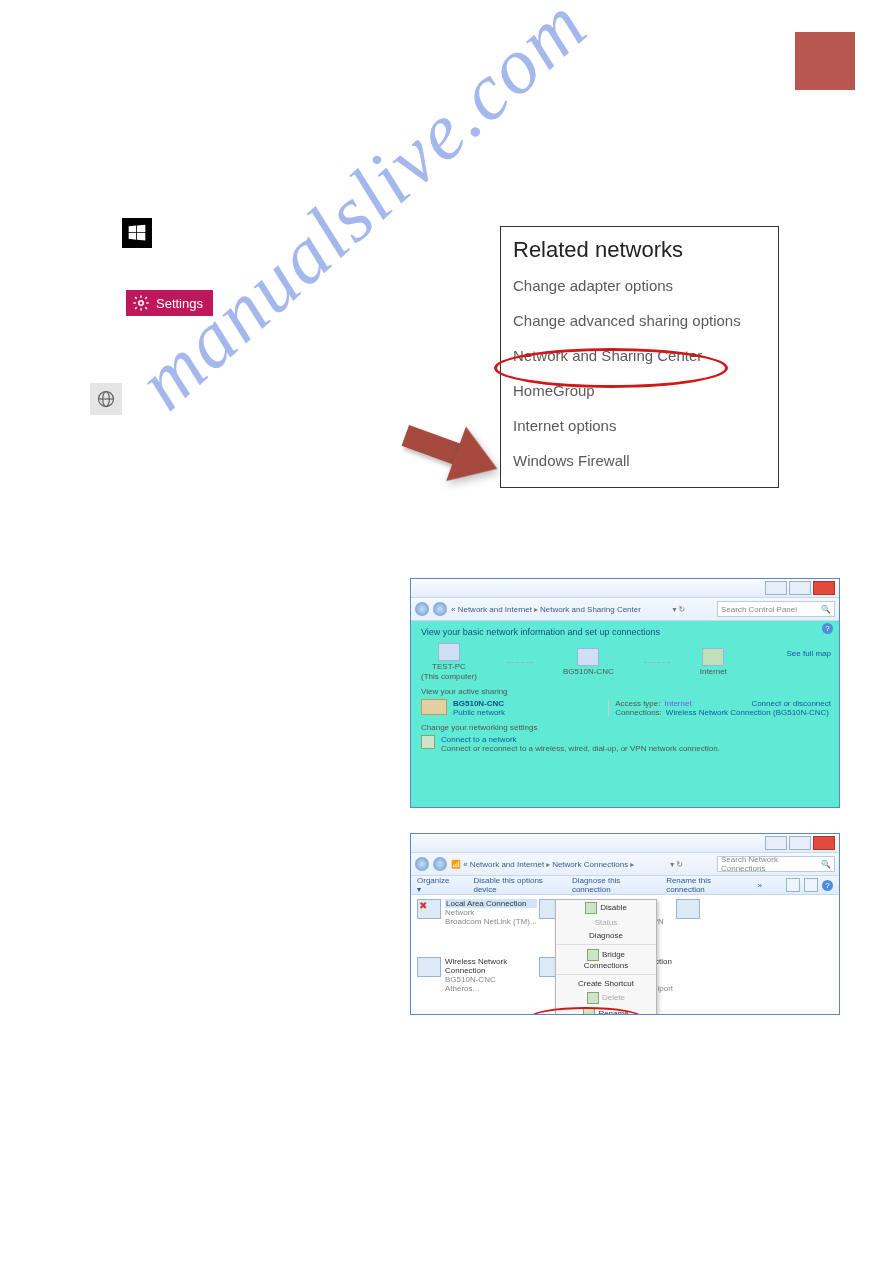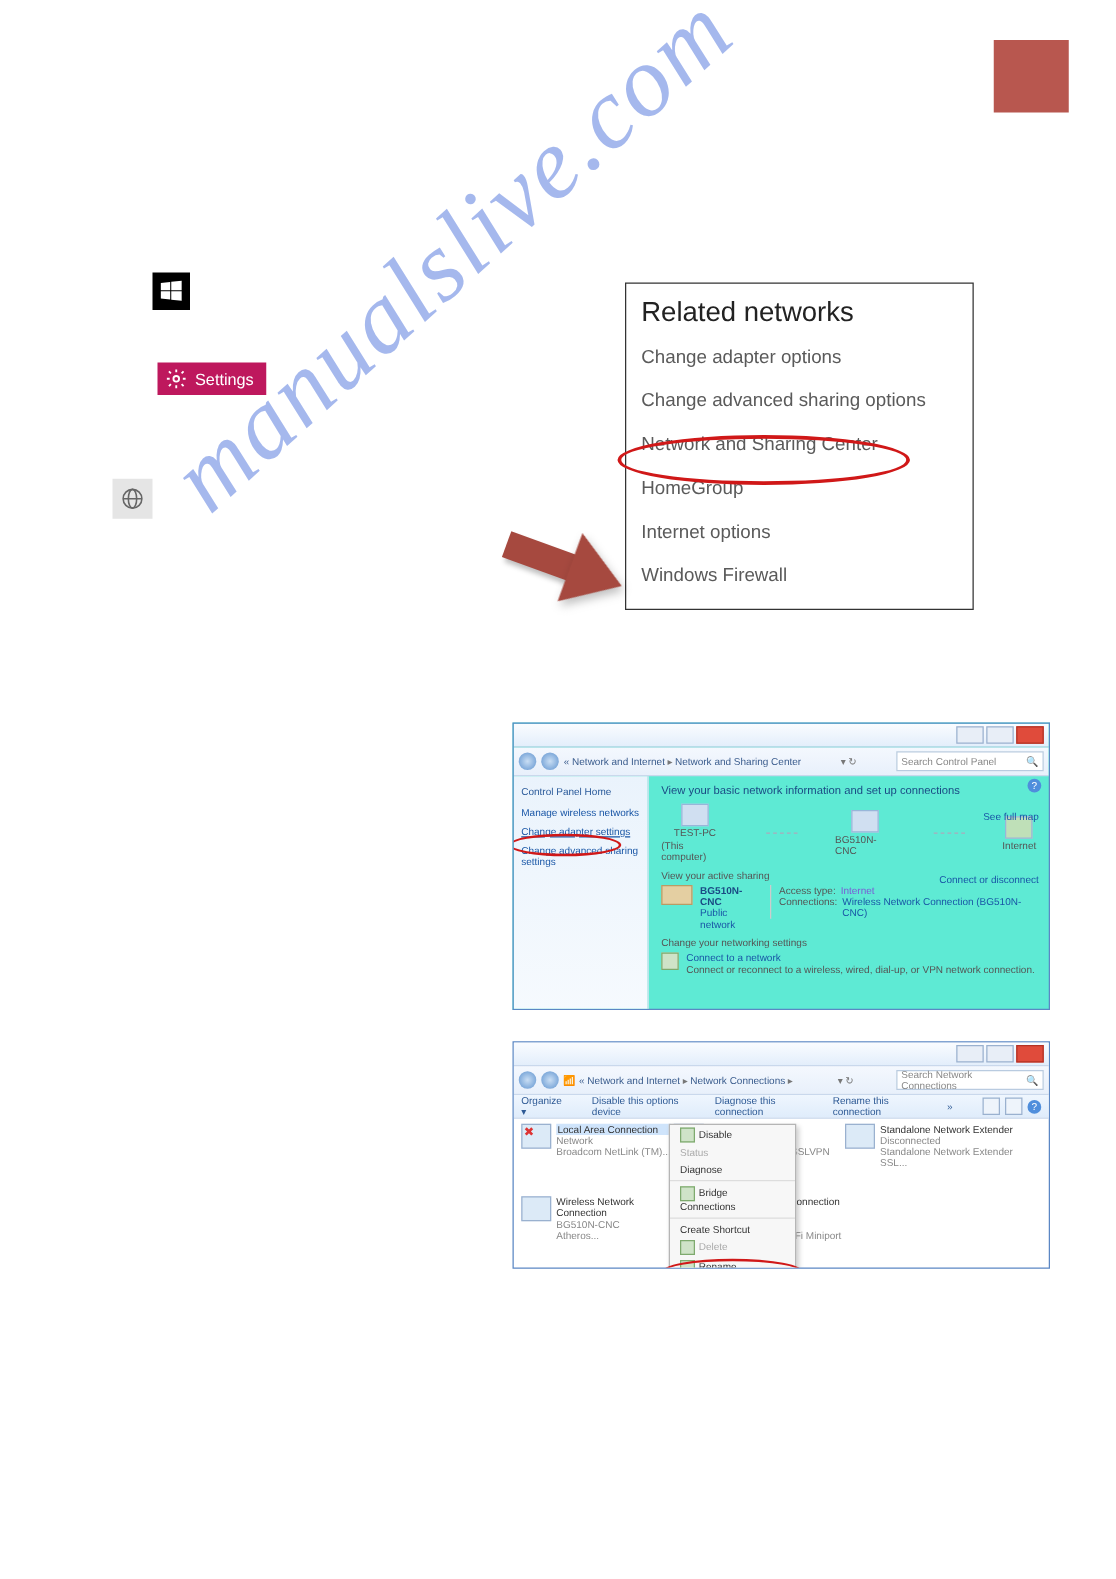--- a/index.html
+++ b/index.html
@@ -140,22 +140,23 @@
   .cp2-body{display:flex;padding:4px 6px;gap:0;position:relative;height:120px;}
   .adaptergrid{display:grid;grid-template-columns:120px 135px 155px;gap:4px 2px;width:100%;}
   .adapter{display:flex;gap:4px;}
   .adapter .aic{width:22px;height:18px;background:#dceaf7;border:1px solid #9ab1cf;flex:none;}
   .adapter .aic.red{position:relative;}
   .adapter .aic.red::after{content:"✖";color:#d33;position:absolute;left:1px;top:0;font-size:10px;}
   .adapter .atxt .n{color:#333;}
   .adapter .atxt .s{color:#888;}
   .adapter.sel .n{background:#cfe4fb;padding:0 1px;}
   .ctxmenu{
-    position:absolute;top:4px;left:124px;width:100px;background:#f7f7f7;border:1px solid #b5b5b5;
+    position:absolute;top:4px;left:144px;width:100px;background:#f7f7f7;border:1px solid #b5b5b5;
     box-shadow:2px 2px 4px rgba(0,0,0,.2);
+    text-align:center;
   }
   .ctxmenu .mi{padding:2px 8px;color:#333;}
   .ctxmenu .mi.d{color:#aaa;}
   .ctxmenu hr{border:none;border-top:1px solid #ddd;margin:2px 0;}
   .circle-hl3{position:absolute;left:118px;top:112px;width:110px;height:18px;border:2px solid #d01818;border-radius:50%;pointer-events:none;}
   .ctxmenu .ic{display:inline-block;width:10px;height:10px;background:#cfe3c8;border:1px solid #7eaa6e;margin-right:3px;vertical-align:middle;}
 </style>
 </head>
 <body>
 <div class="page">
@@ -224,27 +225,20 @@
     <div style="margin-left:auto;display:flex;align-items:center;gap:2px;">
       <span style="color:#777">▾</span>
           <span style="color:#777">↻</span>
     </div>
     <div class="searchbox">
       <span>Search Control Panel</span>
       <span style="margin-left:auto">🔍</span>
     </div>
   </div>
   <div class="cp1-body">
-    <div class="cp1-left" style="position:relative">
-      <div class="hdr">Control Panel Home</div>
-      <div class="lnk">Manage wireless networks</div>
-      <div class="lnk hl">Change adapter settings</div>
-      <div class="lnk">Change advanced sharing settings</div>
-      <div class="circle-hl2"></div>
-    </div>
     <div class="cp1-main">
       <div class="qmark">?</div>
       <div class="toptext">View your basic network information and set up connections</div>
       <div class="seefull">See full map</div>
       <div class="netmap">
         <div class="netnode">
               <div class="nodeicon"></div>
               <span>TEST-PC</span>
               <span>(This computer)</span>
             </div>
@@ -337,25 +331,20 @@
       <div class="adapter">
             <div class="aic"></div>
             <div class="atxt">
               <div class="n">Network Extender</div>
               <div class="s">Disconnected</div>
               <div class="s">Network Extender SSLVPN Adapter</div>
             </div>
           </div>
       <div class="adapter">
             <div class="aic"></div>
-            <div class="atxt">
-              <div class="n">Standalone Network Extender</div>
-              <div class="s">Disconnected</div>
-              <div class="s">Standalone Network Extender SSL...</div>
-            </div>
           </div>
       <div class="adapter">
             <div class="aic"></div>
             <div class="atxt">
               <div class="n">Wireless Network Connection</div>
               <div class="s">BG510N-CNC</div>
               <div class="s">Atheros...</div>
             </div>
           </div>
       <div class="adapter">

